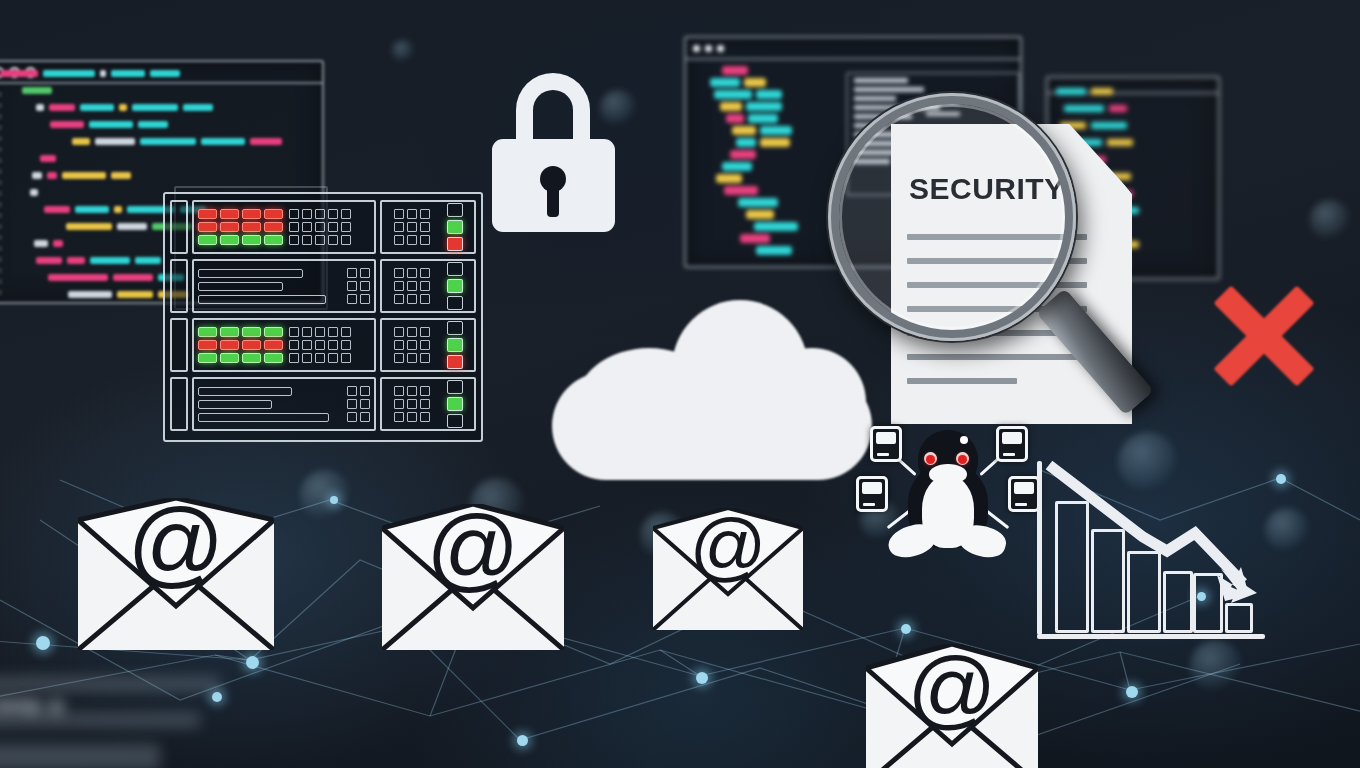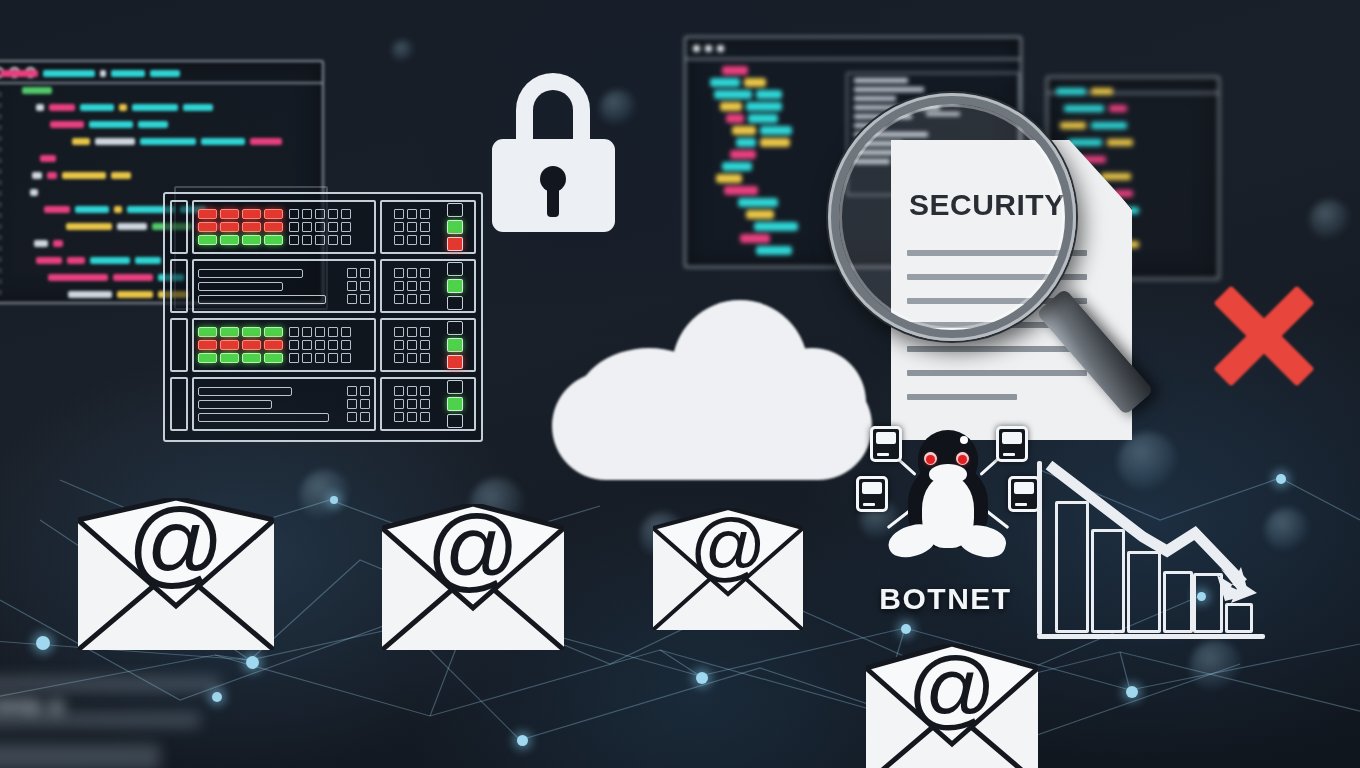--- a/index.html
+++ b/index.html
@@ -84,21 +84,21 @@
       border:17px solid #eceff3;border-bottom:none;border-radius:40px 40px 0 0;box-sizing:border-box;}
   #padlock .body{position:absolute;left:5px;top:66px;width:123px;height:93px;background:#eceff3;border-radius:11px;}
   #padlock .hole{position:absolute;left:53px;top:93px;width:26px;height:26px;border-radius:50%;background:#12171f;}
   #padlock .stem{position:absolute;left:60px;top:110px;width:12px;height:34px;background:#12171f;border-radius:0 0 4px 4px;}
 
   
   #cloud{position:absolute;left:552px;top:300px;width:320px;height:182px;filter:blur(.8px);}
   #cloud i{position:absolute;background:#eef0f3;border-radius:50%;display:block;}
 
   
-  #security-doc{position:absolute;left:891px;top:140px;width:241px;height:300px;
+  #security-doc{position:absolute;left:891px;top:124px;width:241px;height:300px;
       background:#eef0f2;filter:blur(.7px);
       clip-path:polygon(0 0,74% 0,100% 23%,100% 100%,0 100%);
       box-shadow:6px 8px 22px rgba(0,0,0,.55);}
   #security-doc .fold{position:absolute;right:0;top:0;width:56px;height:70px;
       background:#141a23;clip-path:polygon(100% 0,0 0,100% 100%);}
   #doc-title{position:absolute;left:18px;top:48px;font-size:30px;letter-spacing:.5px;
       font-weight:700;color:#11161d;font-family:"Liberation Sans",sans-serif;}
   #security-doc .rule{position:absolute;left:16px;height:6px;background:#8d949b;border-radius:1px;}
 
   
@@ -620,21 +620,20 @@
       <div class="belly"></div>
       <div class="eye" style="left:22px"></div>
       <div class="eye" style="left:54px"></div>
       <div class="pupil" style="left:24px"></div>
       <div class="pupil" style="left:56px"></div>
       <div class="beak"></div>
       <div class="glint"></div>
       <div class="foot" style="left:-14px;transform:rotate(-16deg)"></div>
       <div class="foot" style="left:56px;transform:rotate(16deg)"></div>
     </div>
-    <div id="botnet-label">BOTNET</div>
   </div>
 
   <div id="red-x">
     <i style="background:#e8453c;transform:translate(-50%,-50%) rotate(45deg)"></i>
     <i style="background:#e8453c;transform:translate(-50%,-50%) rotate(-45deg)"></i>
   </div>
 
   <div id="decline-chart">
     <div class="axis" style="left:2px;top:6px;width:5px;height:174px"></div>
     <div class="axis" style="left:2px;bottom:16px;width:228px;height:5px"></div>

